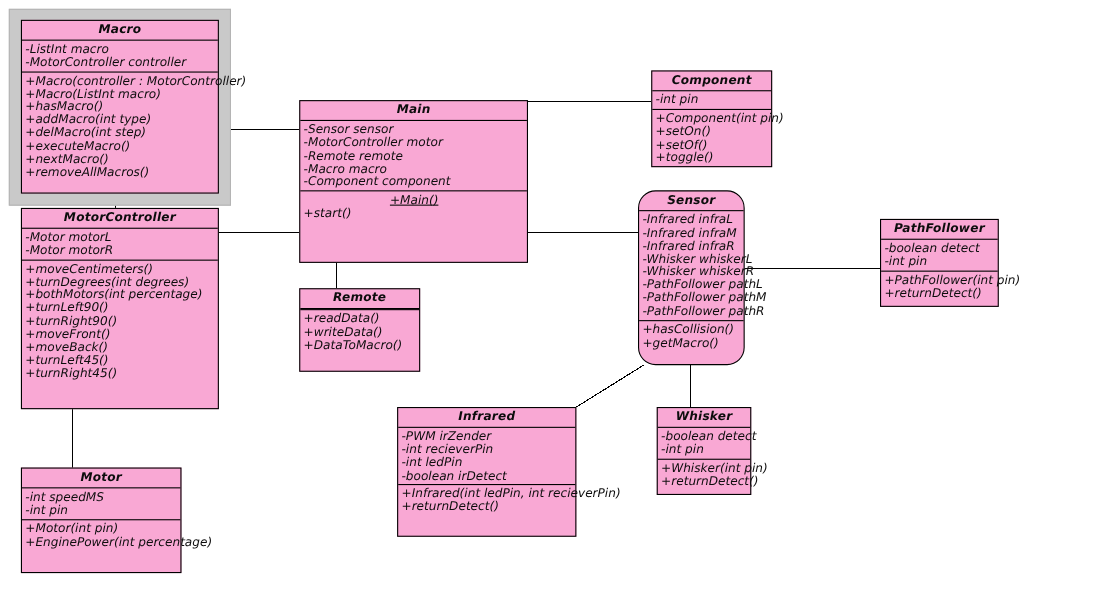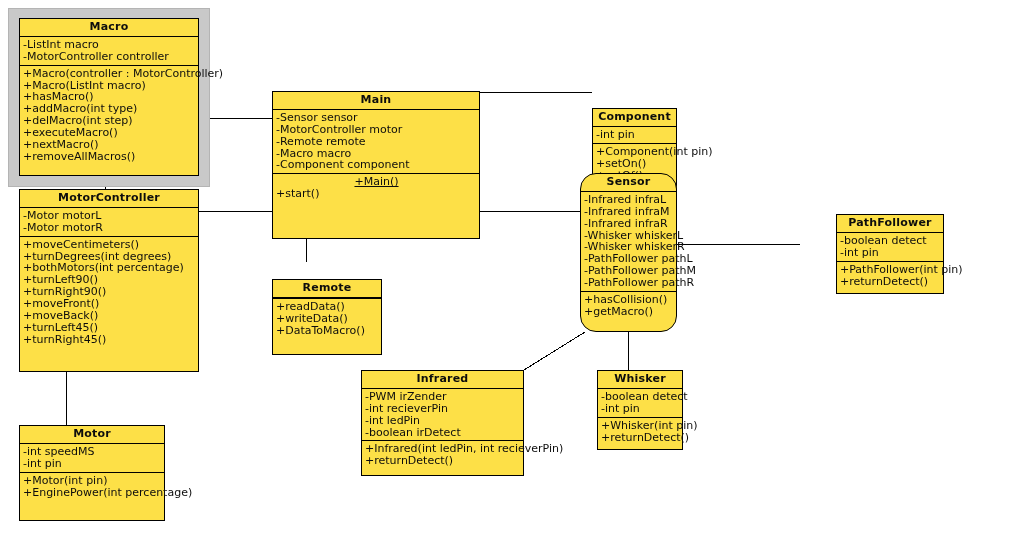--- a/index.html
+++ b/index.html
@@ -26,25 +26,26 @@
   
   .sel-frame {
     position: absolute;
     background: #c9c9c9;
     border: 1px solid #b4b4b4;
     box-sizing: border-box;
   }
   .uml-class {
     position: absolute;
     box-sizing: border-box;
-    background: #fde047;
+    background: #f9a8d4;
     border: 1px solid #000000;
     color: #0d0d0d;
     font-size: 11px;
     line-height: 11.8px;
+    font-style: italic;
   }
   .uml-title {
     text-align: center;
     font-weight: bold;
     font-size: 11px;
     padding: 2px 0 3px 0;
     border-bottom: 1px solid #000000;
     letter-spacing: 0.2px;
   }
   .uml-compartment {
@@ -137,29 +138,29 @@
           <div class="uml-row">-MotorController motor</div>
           <div class="uml-row">-Remote remote</div>
           <div class="uml-row">-Macro macro</div>
           <div class="uml-row">-Component component</div>
         </div>
         <div class="uml-compartment divider">
           <div class="uml-row static">+Main()</div>
           <div class="uml-row">+start()</div>
         </div>
       </div>
-      <div class="uml-class" style="left: 272px; top: 262px; width: 110px; height: 76px; margin-top: 17px;">
+      <div class="uml-class" style="left: 272px; top: 262px; width: 110px; height: 76px;">
         <div class="uml-title">Remote</div>
         <div class="uml-compartment divider">
           <div class="uml-row">+readData()</div>
           <div class="uml-row">+writeData()</div>
           <div class="uml-row">+DataToMacro()</div>
         </div>
       </div>
-      <div class="uml-class" style="left: 592px; top: 64px; width: 85px; height: 88px; margin-top: 44px;">
+      <div class="uml-class" style="left: 592px; top: 64px; width: 110px; height: 88px;">
         <div class="uml-title">Component</div>
         <div class="uml-compartment">
           <div class="uml-row">-int pin</div>
         </div>
         <div class="uml-compartment divider">
           <div class="uml-row">+Component(int pin)</div>
           <div class="uml-row">+setOn()</div>
           <div class="uml-row">+setOf()</div>
           <div class="uml-row">+toggle()</div>
         </div>
@@ -174,32 +175,32 @@
           <div class="uml-row">-Whisker whiskerR</div>
           <div class="uml-row">-PathFollower pathL</div>
           <div class="uml-row">-PathFollower pathM</div>
           <div class="uml-row">-PathFollower pathR</div>
         </div>
         <div class="uml-compartment divider">
           <div class="uml-row">+hasCollision()</div>
           <div class="uml-row">+getMacro()</div>
         </div>
       </div>
-      <div class="uml-class" style="left: 836px; top: 199px; width: 108px; height: 80px; margin-top: 15px;">
+      <div class="uml-class" style="left: 800px; top: 199px; width: 108px; height: 80px;">
         <div class="uml-title">PathFollower</div>
         <div class="uml-compartment">
           <div class="uml-row">-boolean detect</div>
           <div class="uml-row">-int pin</div>
         </div>
         <div class="uml-compartment divider">
           <div class="uml-row">+PathFollower(int pin)</div>
           <div class="uml-row">+returnDetect()</div>
         </div>
       </div>
-      <div class="uml-class" style="left: 361px; top: 370px; width: 163px; height: 106px;">
+      <div class="uml-class" style="left: 361px; top: 370px; width: 163px; height: 118px;">
         <div class="uml-title">Infrared</div>
         <div class="uml-compartment">
           <div class="uml-row">-PWM irZender</div>
           <div class="uml-row">-int recieverPin</div>
           <div class="uml-row">-int ledPin</div>
           <div class="uml-row">-boolean irDetect</div>
         </div>
         <div class="uml-compartment divider">
           <div class="uml-row">+Infrared(int ledPin, int recieverPin)</div>
           <div class="uml-row">+returnDetect()</div>

